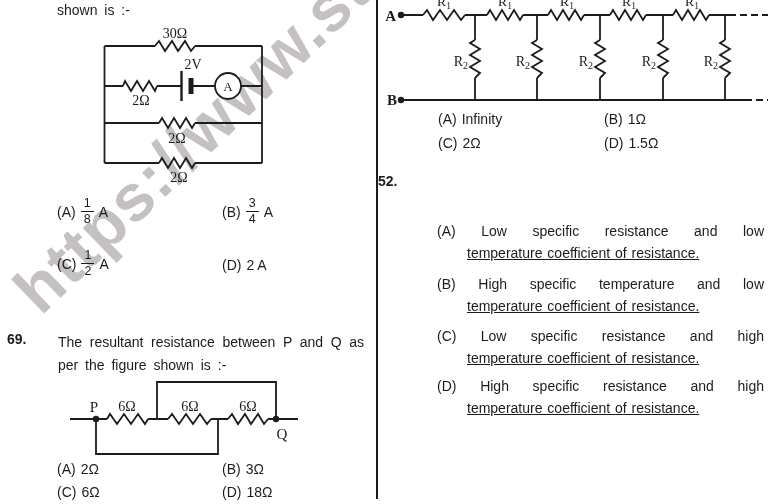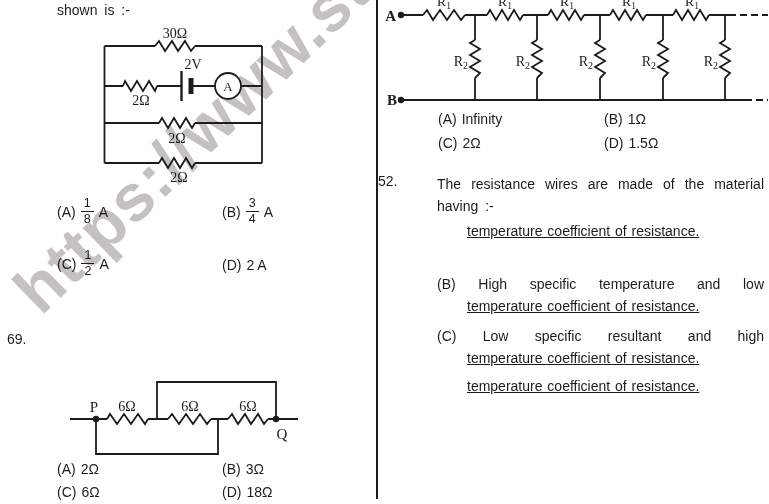--- a/index.html
+++ b/index.html
@@ -4,21 +4,21 @@
 <style>
   html,body{margin:0;padding:0;background:#fff;}
   #page{position:relative;width:769px;height:504px;background:#fff;overflow:hidden;
         font-family:"Liberation Sans",sans-serif;color:#1c1c1c;font-size:14px;}
   .abs{position:absolute;}
   .wm{position:absolute;left:48px;top:258px;font-size:66px;font-weight:bold;line-height:66px;
       color:#c5c1c1;white-space:nowrap;transform:rotate(-44deg);transform-origin:0 100%;
       letter-spacing:1px;z-index:0;font-family:"Liberation Sans",sans-serif;}
   .content{position:absolute;inset:0;z-index:1;}
   .divider{position:absolute;left:376px;top:0;width:2px;height:499px;background:#1c1c1c;}
-  .qnum{font-weight:normal;text-align:center;}
+  .qnum{font-weight:bold;text-align:center;}
   .stmt{line-height:23px;}
   .just{text-align:justify;text-align-last:justify;}
   .ws{word-spacing:3px;}
   .optrow{display:flex;align-items:center;gap:5px;}
   .frac{display:inline-flex;flex-direction:column;align-items:center;font-size:12.5px;line-height:13px;}
   .frac .num{border-bottom:1.4px solid #1c1c1c;padding:0 3px 1px 3px;}
   .frac .den{padding-top:1px;}
   .q52opt{position:absolute;left:437px;width:327px;line-height:22px;}
   .q52opt .l1{text-align:justify;text-align-last:justify;}
   .q52opt .l2{padding-left:30px;word-spacing:1px;text-decoration:underline;}
@@ -85,20 +85,22 @@
         </span>
       <span>A</span>
     </div>
     <div class="optrow abs" style="left:222px;top:249px;height:32px;">
       <span>(D)</span>
       <span>2 A</span>
     </div>
 
     <div class="abs qnum" style="left:7px;top:331px;">69.</div>
     <div class="abs stmt" style="left:58px;top:331px;width:306px;">
+      <div class="just">The resultant resistance between P and Q as</div>
+      <div class="ws">per the figure shown is :-</div>
     </div>
 
     <svg class="abs" style="left:60px;top:372px;" width="250" height="88" viewBox="0 0 250 88">
       <g stroke="#1c1c1c" stroke-width="1.8" fill="none" stroke-linejoin="miter">
         <path d="M10,47 H47 M88,47 H108 M151,47 H168 M208,47 H238"></path>
         <path d="m47,47 l3,-5 7,10 7,-10 7,10 7,-10 7,10 3,-5"></path>
         <path d="m108,47 l4,-5 7,10 7,-10 7,10 7,-10 7,10 4,-5"></path>
         <path d="m168,47 l4,-5 6,10 7,-10 6,10 7,-10 6,10 4,-5"></path>
         <path d="M97,47 V10 H216 V47"></path>
         <path d="M36,47 V82 H158 V47"></path>
@@ -178,34 +180,32 @@
     <div class="optrow abs" style="left:438px;top:135px;">
       <span>(C)</span>
       <span>2Ω</span>
     </div>
     <div class="optrow abs" style="left:604px;top:135px;">
       <span>(D)</span>
       <span>1.5Ω</span>
     </div>
 
     <div class="abs qnum" style="left:378px;top:173px;">52.</div>
-    <div class="abs" style="left:437px;top:173px;width:327px;line-height:22px;">
-      <div class="just">The resistance wires are made of the material</div>
-      <div class="ws">having :-</div>
-    </div>
 
     <div class="q52opt" style="top:220px;">
+      <div class="l1"><span>(A)</span> <span>Low specific resistance and low</span></div>
       <div class="l2">temperature coefficient of resistance.</div>
     </div>
     <div class="q52opt" style="top:273px;">
       <div class="l1"><span>(B)</span> <span>High specific temperature and low</span></div>
       <div class="l2">temperature coefficient of resistance.</div>
     </div>
     <div class="q52opt" style="top:325px;">
-      <div class="l1"><span>(C)</span> <span>Low specific resultant and high</span></div>
+      <div class="l1"><span>(C)</span> <span>Low specific resistance and high</span></div>
       <div class="l2">temperature coefficient of resistance.</div>
     </div>
     <div class="q52opt" style="top:375px;">
+      <div class="l1"><span>(D)</span> <span>High specific resistance and high</span></div>
       <div class="l2">temperature coefficient of resistance.</div>
     </div>
 
   </div>
 </div>
 
 </body></html>

